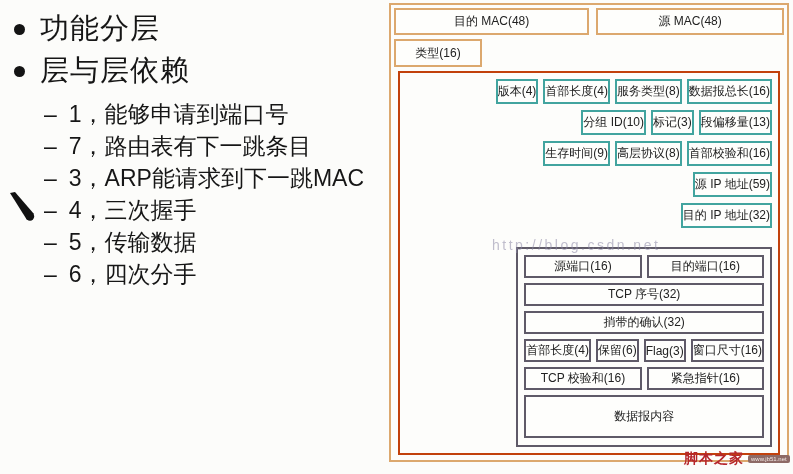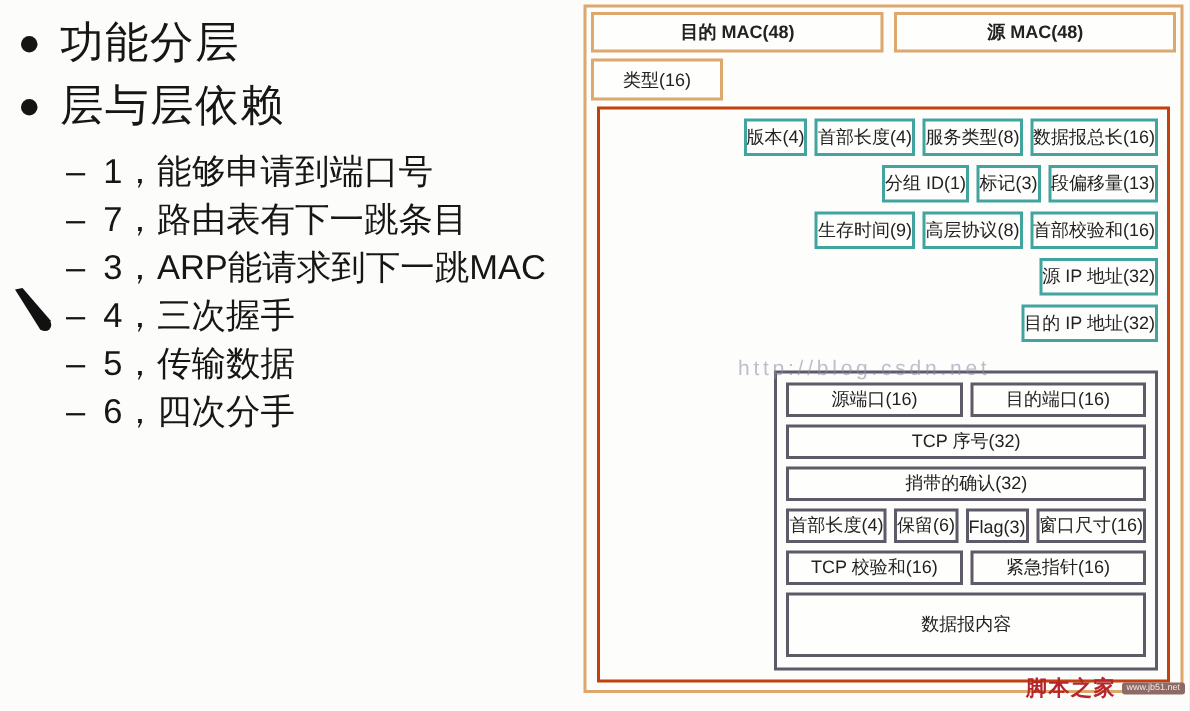--- a/index.html
+++ b/index.html
@@ -22,21 +22,21 @@
     position:absolute;left:389px;top:3px;width:400px;height:459px;box-sizing:border-box;
     border:2px solid #dca86e;background:#fdfdfb;padding:3px;display:flex;flex-direction:column;
   }
   .cell{
     border:2px solid #999;display:flex;align-items:center;justify-content:center;
     font-size:12px;color:#222;background:#fefefc;box-sizing:border-box;white-space:nowrap;
   }
   .eth{border-color:#dca86e;}
   .ipc{border-color:#42a49f;}
   .tcpc{border-color:#5f5a68;}
-  .eth-row{display:flex;gap:7px;height:27px;flex:none;font-weight:bold;}
+  .eth-row{display:flex;gap:7px;height:27px;flex:none;}
   .type-row{margin-top:4px;height:28px;flex:none;display:flex;}
   .type-cell{width:88px;}
   .ip-box{
     flex:1;margin:4px 4px 2px 4px;border:2px solid #c2410c;box-sizing:border-box;
     display:flex;flex-direction:column;gap:6px;padding:6px;align-items:flex-end;
   }
   .frow{display:flex;gap:5px;height:25px;flex:none;}
   .tcp-box{
     flex:1;margin-top:13px;border:2px solid #5f5a68;box-sizing:border-box;
     display:flex;flex-direction:column;gap:5px;padding:6px 6px 7px 6px;
@@ -114,33 +114,33 @@
     <div class="ip-box">
 
       <div class="frow">
         <div class="cell ipc" style="flex:16">版本(4)</div>
         <div class="cell ipc" style="flex:21">首部长度(4)</div>
         <div class="cell ipc" style="flex:19">服务类型(8)</div>
         <div class="cell ipc" style="flex:41">数据报总长(16)</div>
       </div>
 
       <div class="frow">
-        <div class="cell ipc" style="flex:58">分组 ID(1)</div>
+        <div class="cell ipc" style="flex:58">分组 ID(10)</div>
         <div class="cell ipc" style="flex:14">标记(3)</div>
         <div class="cell ipc" style="flex:25">段偏移量(13)</div>
       </div>
 
       <div class="frow">
         <div class="cell ipc" style="flex:31">生存时间(9)</div>
         <div class="cell ipc" style="flex:27">高层协议(8)</div>
         <div class="cell ipc" style="flex:41">首部校验和(16)</div>
       </div>
 
       <div class="frow">
-        <div class="cell ipc" style="flex:1">源 IP 地址(32)</div>
+        <div class="cell ipc" style="flex:1">源 IP 地址(59)</div>
       </div>
 
       <div class="frow">
         <div class="cell ipc" style="flex:1">目的 IP 地址(32)</div>
       </div>
 
       <div class="tcp-box">
 
         <div class="trow">
           <div class="cell tcpc" style="flex:50">源端口(16)</div>

